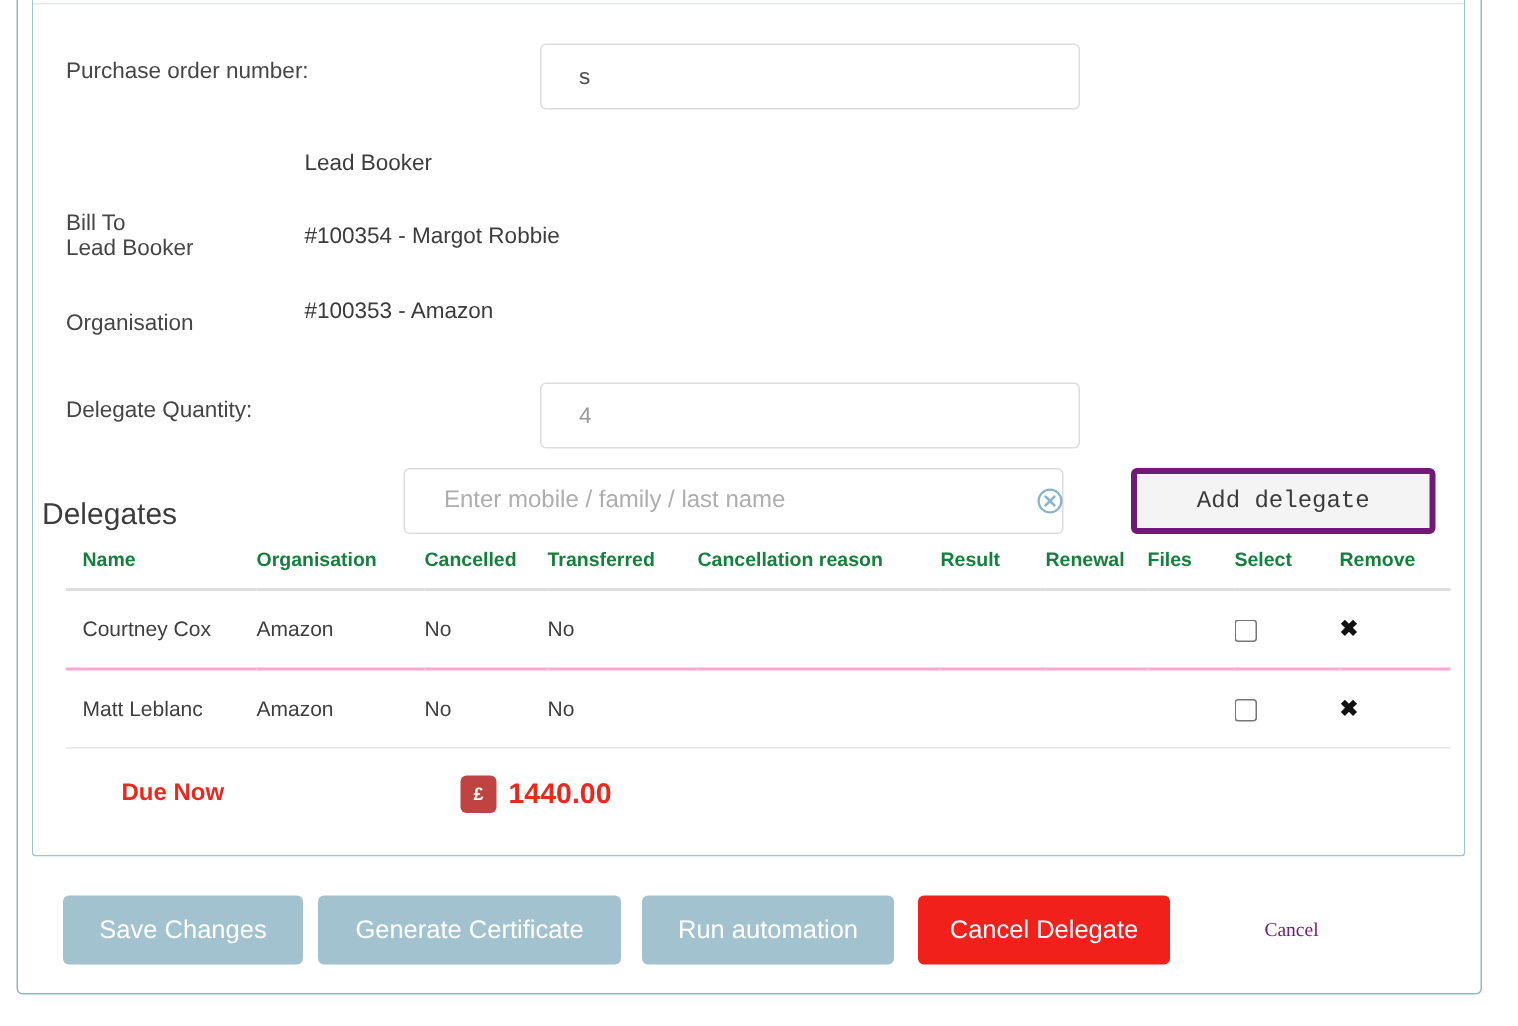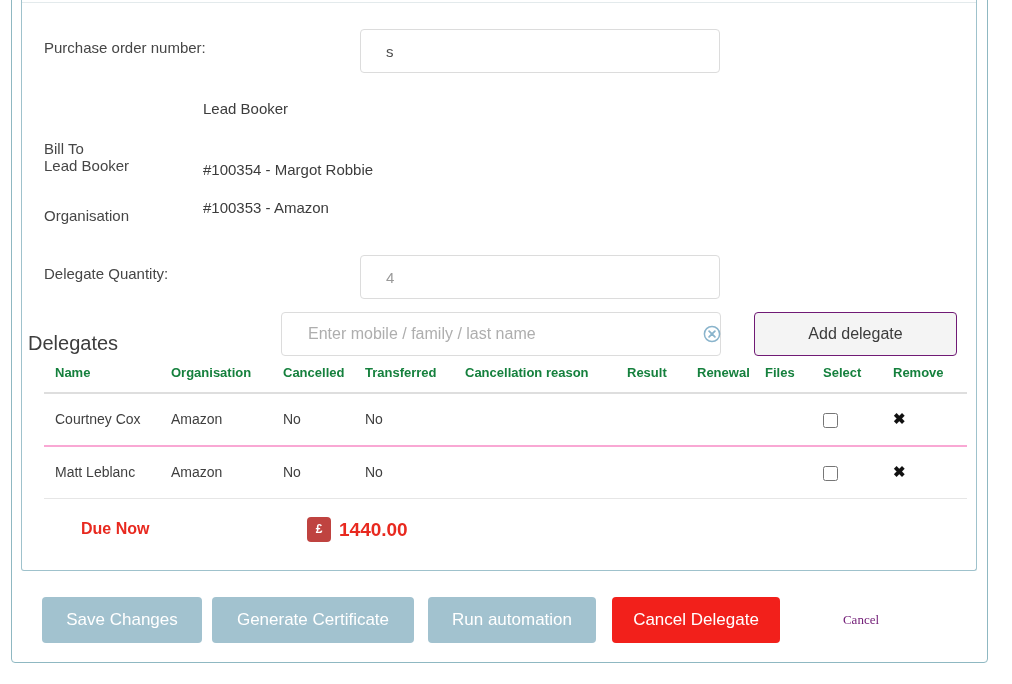--- a/index.html
+++ b/index.html
@@ -106,21 +106,21 @@
   .delegates-title {
     position: absolute;
     left: 6px;
     top: 327px;
     font-size: 20px;
     color: #3d3d3d;
     line-height: 26px;
   }
   .search-wrap {
     position: absolute;
-    left: 259px;
+    left: 247px;
     top: 309px;
     width: 457px;
     height: 44px;
     border-radius: 13px;
   }
   .search-input {
     width: 440px;
     height: 44px;
     border: 1px solid #dcdcdc;
     border-radius: 4px;
@@ -140,24 +140,24 @@
     width: 18px;
     height: 18px;
     cursor: pointer;
   }
   .add-delegate-btn {
     position: absolute;
     left: 732px;
     top: 309px;
     width: 203px;
     height: 44px;
-    border: 1px solid #701a75;
+    border: 4px solid #701a75;
     border-radius: 4px;
     background: #f4f4f4;
-    font-family: Liberation Sans, sans-serif;
+    font-family: Liberation Mono, monospace;
     font-size: 16px;
     color: #3b3b3b;
     cursor: pointer;
     padding: 0;
   }
 
   
   .delegates-table {
     position: absolute;
     left: 22px;
@@ -309,21 +309,21 @@
     <input class="text-input filled" type="text" style="top: 0px;" value="s">
   </div>
 
   <div class="form-row" style="top:104px;height:36px;">
     <span class="field-label" style="top:0px;margin-top:32px;">Bill To</span>
     <span class="field-value" style="top:-8px;">Lead Booker</span>
   </div>
 
   <div class="form-row" style="top:153px;height:36px;">
     <span class="field-label" style="top:0px;">Lead Booker</span>
-    <span class="field-value" style="top:-8px;margin-top:12px;">#100354 - Margot Robbie</span>
+    <span class="field-value" style="top:-8px;">#100354 - Margot Robbie</span>
   </div>
 
   <div class="form-row" style="top:203px;height:36px;">
     <span class="field-label" style="top:0px;">Organisation</span>
     <span class="field-value" style="top:-8px;">#100353 - Amazon</span>
   </div>
 
   <div class="form-row" style="top:252px;height:60px;">
     <span class="field-label" style="top:9px;">Delegate Quantity:</span>
     <input class="text-input hint" type="text" style="top: 0px;" value="4">

